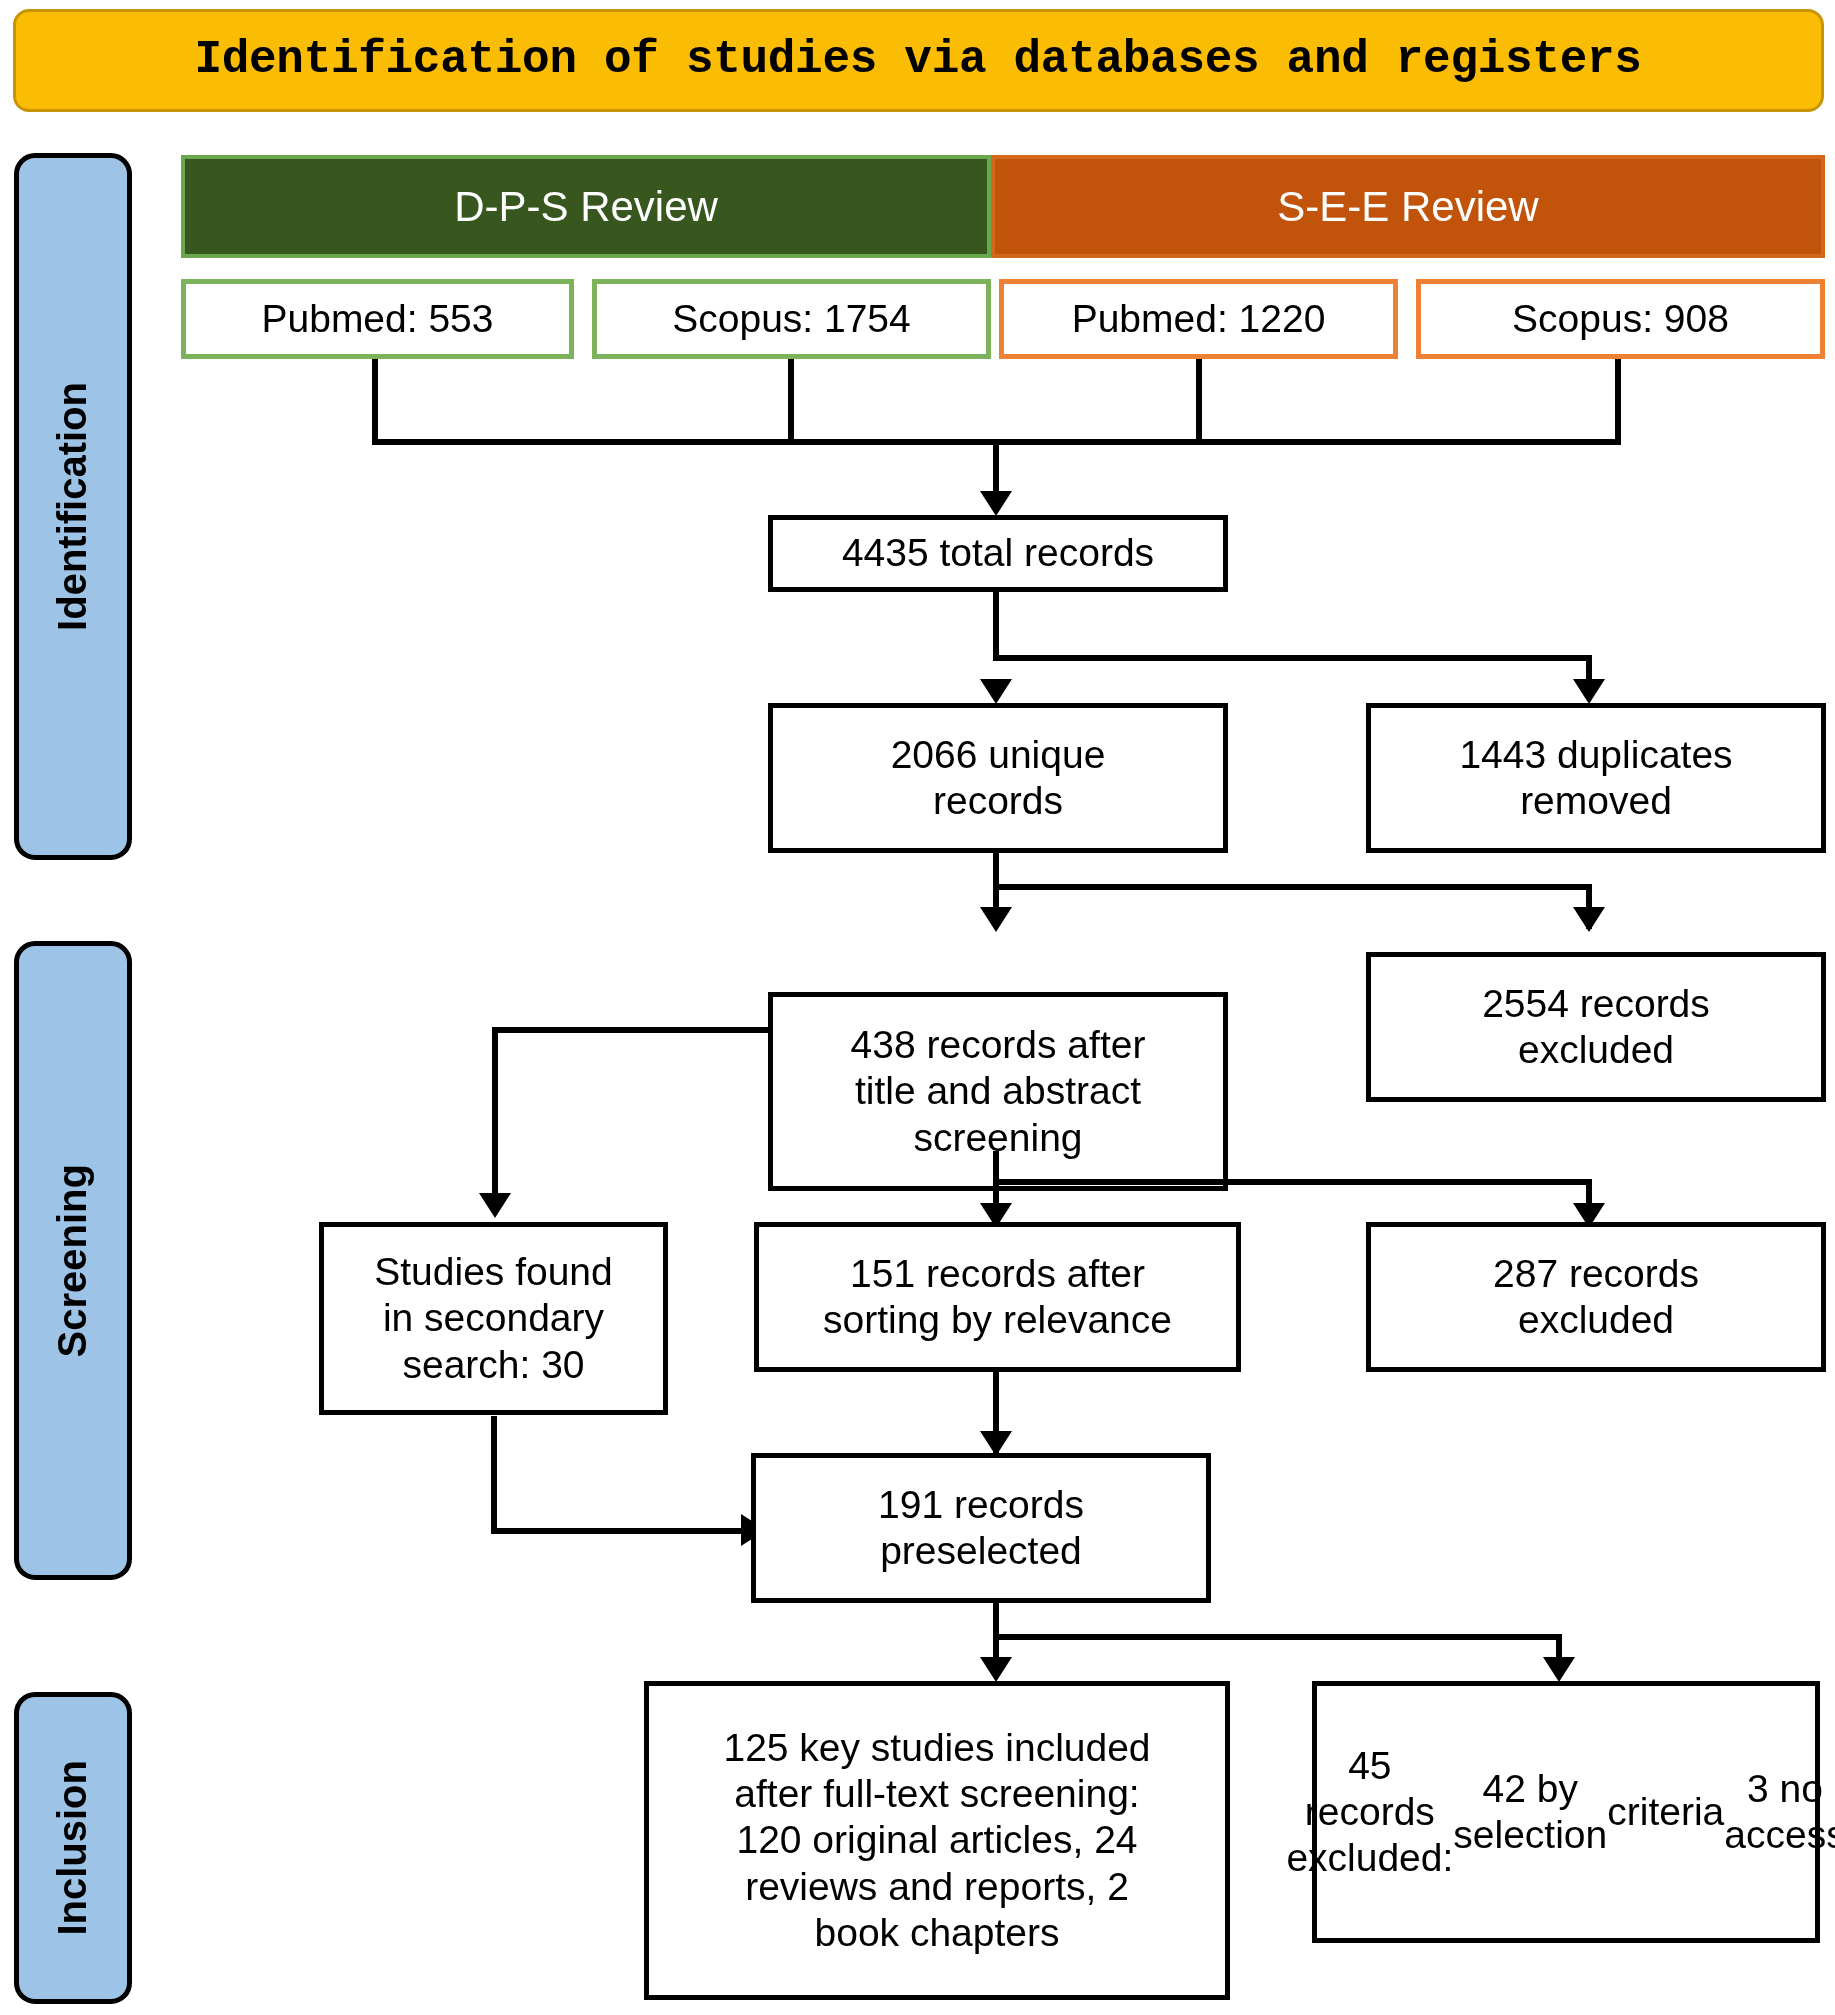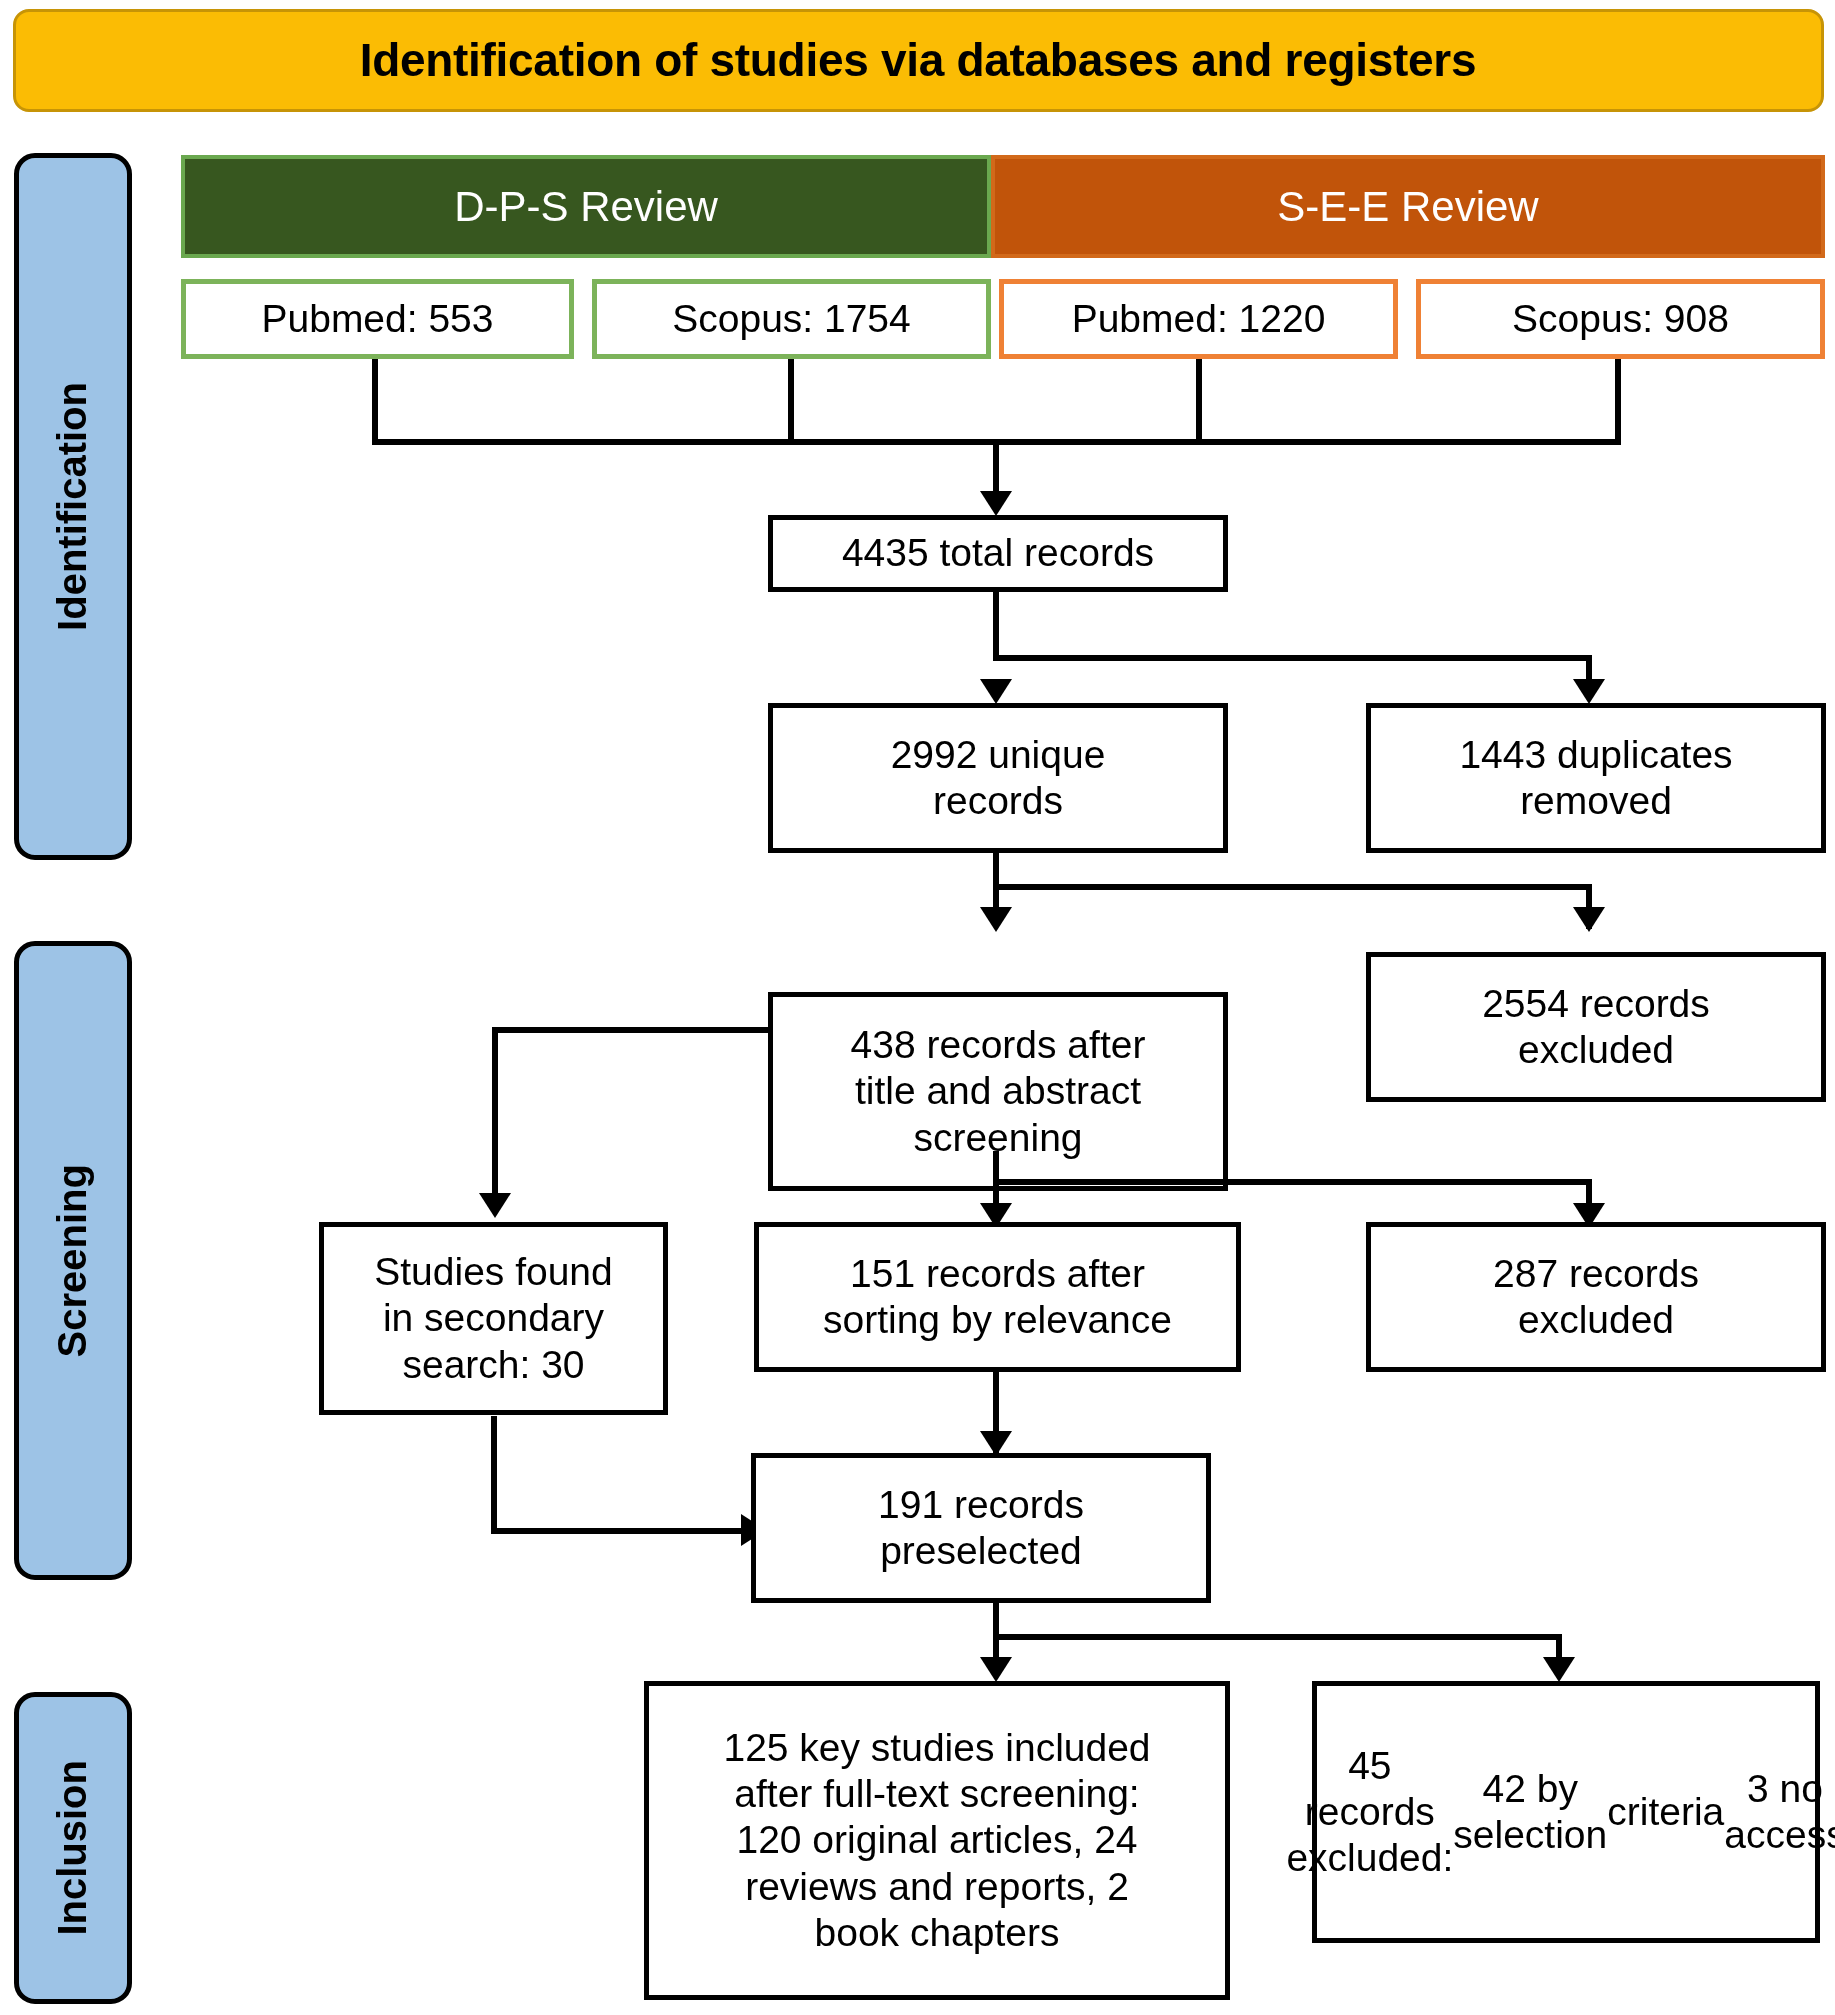--- a/index.html
+++ b/index.html
@@ -32,20 +32,21 @@
 
   
   .banner {
     background: #fbbc04;
     border: 3.7px solid #c79406;
     border-radius: 16px;
     font-weight: bold;
     font-size: 46px;
     color: #000;
     letter-spacing: -0.3px;
+    font-family: Liberation Mono, monospace;
   }
 
   
   .stage {
     background: #9dc3e6;
     border: 5.6px solid #000000;
     border-radius: 21px;
   }
   .stage .vtext {
     writing-mode: vertical-rl;
@@ -170,21 +171,21 @@
     <span class="txt">4435 total records</span>
   </div>
 
   <div class="ln" style="left:993px; top:592px; width:5.6px; height:69px;"></div>
   <div class="ln" style="left:993px; top:655px; width:598px; height:5.6px;"></div>
   <div class="ln" style="left:1586px; top:655px; width:5.6px; height:39px;"></div>
   <div class="arrowdown" style="left:980px; top:679px;"></div>
   <div class="arrowdown" style="left:1573px; top:679px;"></div>
 
   <div class="node flowbox" style="left:768px; top:703px; width:460px; height:150px; flex-direction:column;">
-    <span class="txt">2992 unique</span>
+    <span class="txt">2066 unique</span>
     <span class="txt">records</span>
   </div>
 
   <div class="node flowbox" style="left:1366px; top:703px; width:460px; height:150px; flex-direction:column;align-items:center;">
     <span class="txt">1443 duplicates</span>
     <span class="txt">removed</span>
   </div>
 
   <div class="ln" style="left:993px; top:852px; width:5.6px; height:69px;"></div>
   <div class="ln" style="left:993px; top:884px; width:598px; height:5.6px;"></div>

